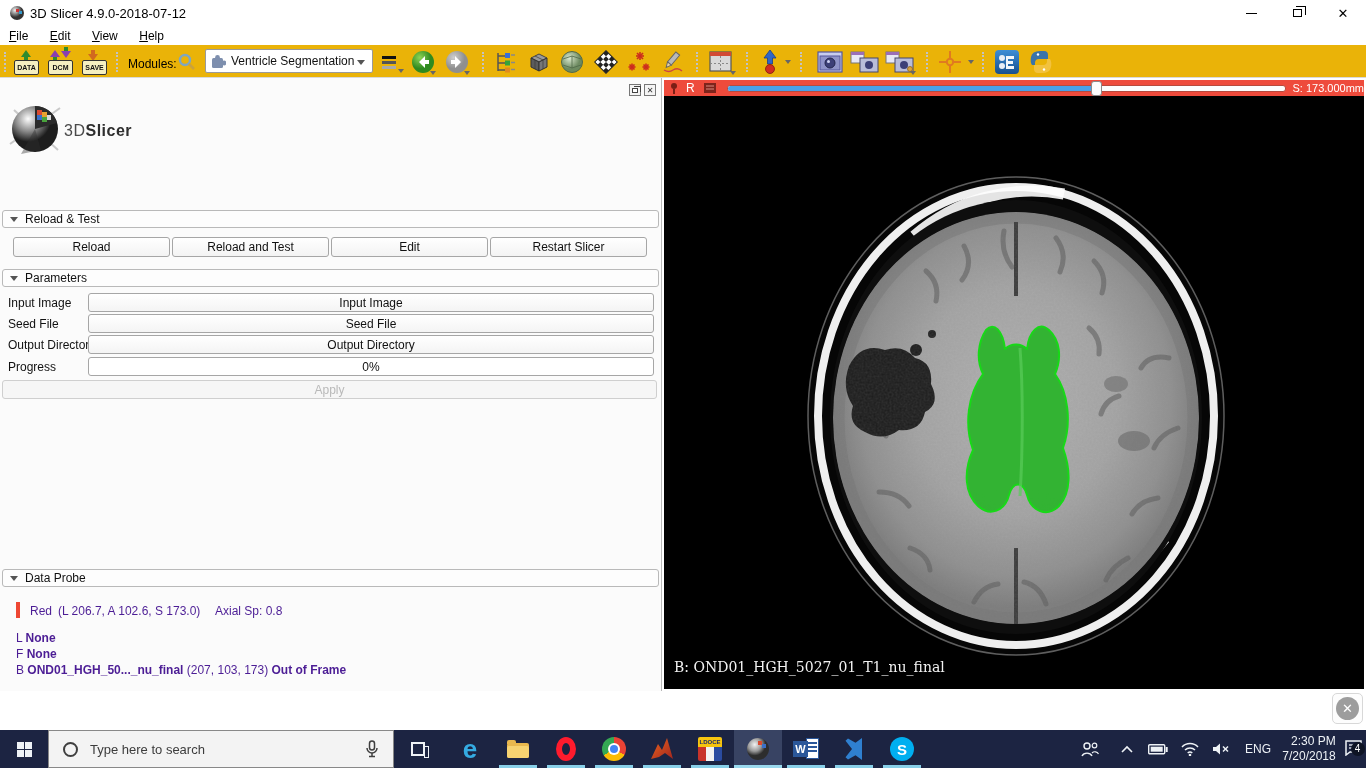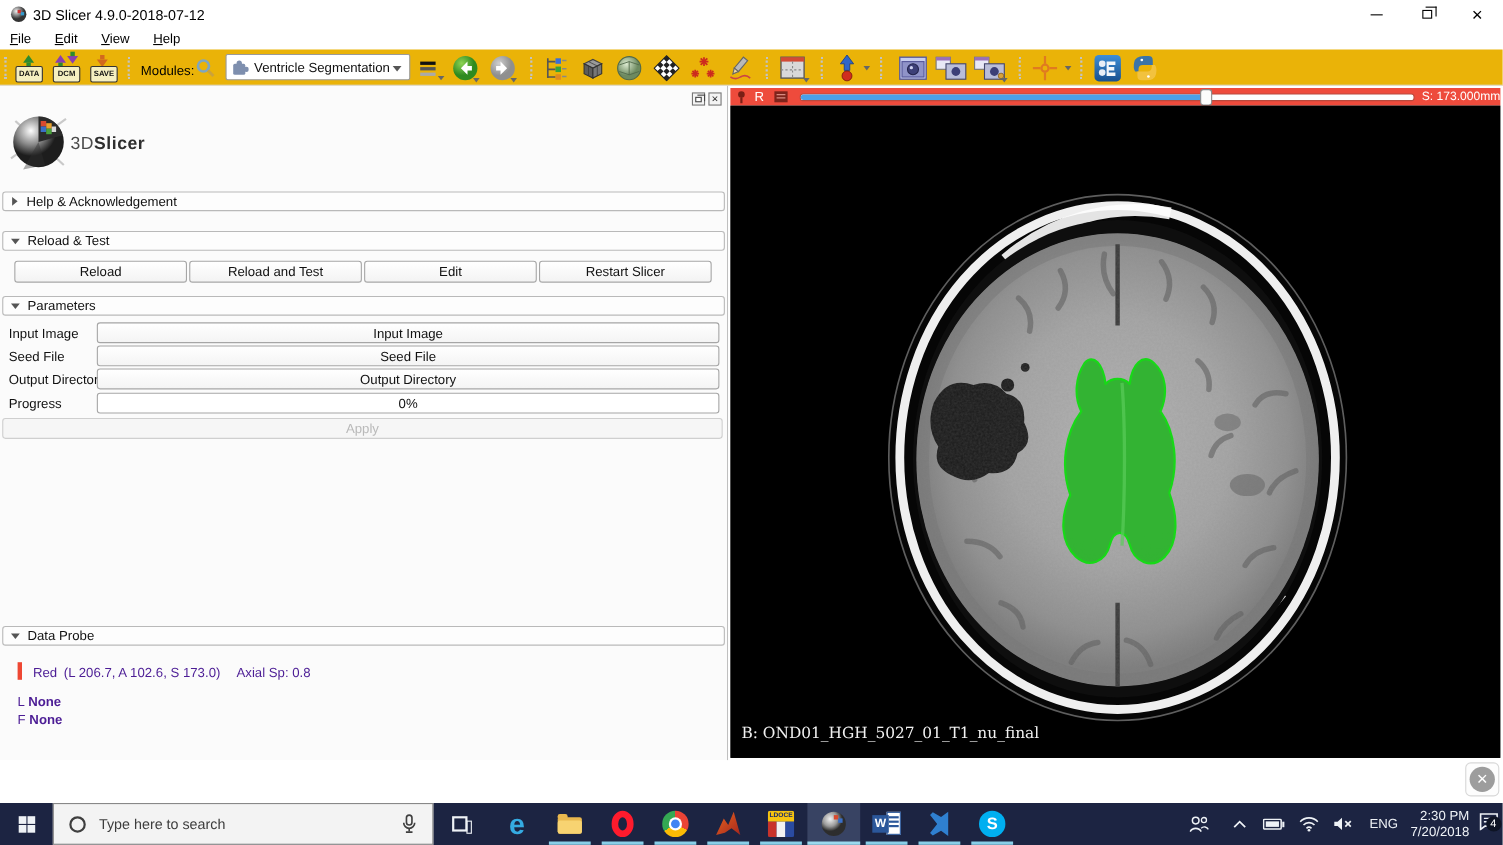--- a/index.html
+++ b/index.html
@@ -383,24 +383,20 @@
       <rect x="29" y="12" width="5" height="5" fill="#d94a30"></rect>
         <rect x="34" y="14" width="5" height="5" fill="#e8a12e"></rect>
       <rect x="29" y="17" width="5" height="5" fill="#3a6fc8"></rect>
         <rect x="34" y="19" width="5" height="5" fill="#49a33c"></rect>
       <rect x="39" y="17" width="4" height="5" fill="#d8d8d8"></rect>
     </g>
     <polygon points="27,31 13,56 33,52" fill="#30303066"></polygon>
   </svg>
   <div class="brandtext"><span>3D</span><b>Slicer</b></div>
 
-  <div class="collapsible" style="top:96px">
-    <div class="tri-right"></div>
-    <span>Help &amp; Acknowledgement</span>
-  </div>
 
   <div class="collapsible" style="top:132px">
     <div class="tri-down"></div>
     <span>Reload &amp; Test</span>
   </div>
   <div class="qbtn" style="left:13px;top:159px;width:157px">Reload</div>
   <div class="qbtn" style="left:172px;top:159px;width:157px">Reload and Test</div>
   <div class="qbtn" style="left:331px;top:159px;width:157px">Edit</div>
   <div class="qbtn" style="left:490px;top:159px;width:157px">Restart Slicer</div>
 
@@ -426,20 +422,24 @@
   <div class="abs" style="left:16px;top:524px;width:4px;height:16px;background:#ee4733"></div>
   <span class="probe-line" style="left:30px;top:526px">Red</span>
   <span class="probe-line" style="left:58px;top:526px">(L 206.7, A 102.6, S 173.0)</span>
   <span class="probe-line" style="left:215px;top:526px">Axial Sp: 0.8</span>
 
   <div class="probe-line" style="top:553px">
     <span>L</span> <b>None</b>
   </div>
   <div class="probe-line" style="top:569px">
     <span>F</span> <b>None</b>
+  </div>
+  <div class="probe-line" style="top:585px">
+    <span>B</span> <b>OND01_HGH_50..._nu_final</b>
+    <span>(207, 103, 173)</span> <b>Out of Frame</b>
   </div>
 </div>
 
 <div id="viewer">
   <div id="slicebar" style="background: rgb(238, 75, 60);">
     <svg style="margin-left:4px" width="12" height="12">
       <circle cx="6" cy="4" r="3" fill="#7a1f15"></circle>
         <line x1="6" y1="7" x2="6" y2="12" stroke="#7a1f15" stroke-width="2"></line>
     </svg>
     <span style="color:#fff;font-size:12px;margin-left:6px">R</span>

